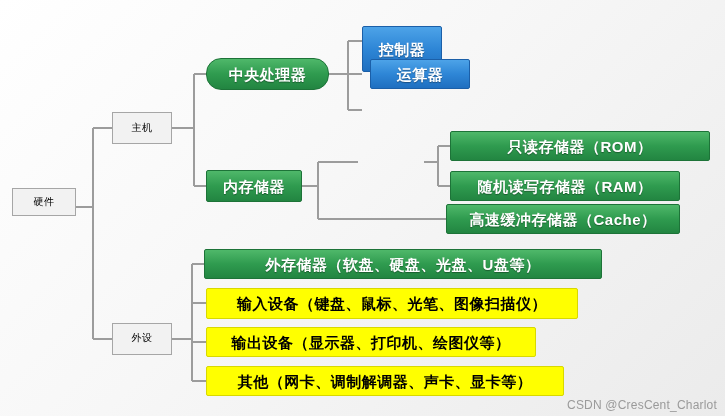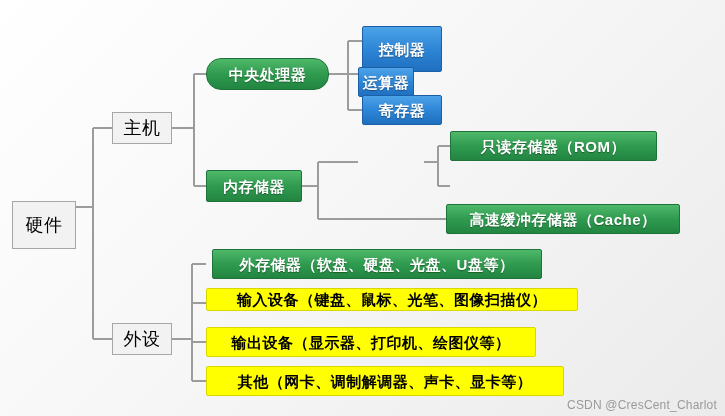--- a/index.html
+++ b/index.html
@@ -35,21 +35,21 @@
     justify-content: center;
     white-space: nowrap;
     letter-spacing: 0.5px;
     line-height: 1;
   }
   
   .n-plain {
     background: #f2f2f2;
     border: 1px solid #a6a6a6;
     color: #000000;
-    font-size: 18px;
+    font-size: 10px;
   }
   
   .n-blue {
     background: linear-gradient(180deg, #4da3e8 0%, #2e86d6 50%, #1f6fc0 100%);
     border: 1px solid #1b5fa8;
     color: #ffffff;
     font-size: 15px;
     font-weight: bold;
     text-shadow: 0 1px 1px rgba(0,0,0,0.35);
     border-radius: 2px;
@@ -118,60 +118,60 @@
 
       <path d="M172,339 L192,339"></path>
       <path d="M192,264 L192,381"></path>
       <path d="M192,264 L206,264"></path>
       <path d="M192,303 L206,303"></path>
       <path d="M192,342 L206,342"></path>
       <path d="M192,381 L206,381"></path>
     </g>
   </svg>
 
-  <div class="node n-plain" style="left:12px; top:201px; width:64px; height:48px;justify-content:center;">
+  <div class="node n-plain" style="left:12px; top:188px; width:64px; height:28px;justify-content:center;">
     <span>硬件</span>
   </div>
 
   <div class="node n-plain" style="left:112px; top:112px; width:60px; height:32px;">
     <span>主机</span>
   </div>
-  <div class="node n-plain" style="left:112px; top:323px; width:60px; height:32px;">
+  <div class="node n-plain" style="left:112px; top:323px; width:60px; height:32px;font-family:Liberation Mono, monospace;">
     <span>外设</span>
   </div>
 
   <div class="node n-green" style="left:206px; top:58px; width:123px; height:32px;border-radius:15px;">
     <span>中央处理器</span>
   </div>
   <div class="node n-green" style="left:206px; top:170px; width:96px; height:32px;">
     <span>内存储器</span>
   </div>
 
   <div class="node n-blue" style="left:362px; top:26px; width:80px; height:46px;">
     <span>控制器</span>
   </div>
-  <div class="node n-blue" style="left:358px; top:59px; width:56px; height:30px;margin-top:8px;">
+  <div class="node n-blue" style="left:370px; top:59px; width:100px; height:30px;">
     <span>运算器</span>
-  </div>
-  <div class="node n-blue" style="left:362px; top:95px; width:80px; height:30px;">
-    <span>寄存器</span>
   </div>
 
 
-  <div class="node n-green" style="left:450px; top:131px; width:207px; height:30px;text-align:center;">
+  <div class="node n-green" style="left:450px; top:131px; width:260px; height:30px;text-align:center;">
     <span>只读存储器（ROM）</span>
+  </div>
+  <div class="node n-green" style="left:450px; top:171px; width:230px; height:30px;">
+    <span>随机读写存储器（RAM）</span>
   </div>
   <div class="node n-green" style="left:446px; top:204px; width:234px; height:30px;">
     <span>高速缓冲存储器（Cache）</span>
   </div>
 
-  <div class="node n-green" style="left:212px; top:249px; width:330px; height:30px;">
+  <div class="node n-green" style="left:204px; top:249px; width:398px; height:30px;">
     <span>外存储器（软盘、硬盘、光盘、U盘等）</span>
   </div>
-  <div class="node n-yellow" style="left:206px; top:288px; width:372px; height:23px;">
+  <div class="node n-yellow" style="left:206px; top:288px; width:372px; height:31px;">
     <span>输入设备（键盘、鼠标、光笔、图像扫描仪）</span>
   </div>
   <div class="node n-yellow" style="left:206px; top:327px; width:330px; height:30px;">
     <span>输出设备（显示器、打印机、绘图仪等）</span>
   </div>
   <div class="node n-yellow" style="left:206px; top:366px; width:358px; height:30px;text-align:right;">
     <span>其他（网卡、调制解调器、声卡、显卡等）</span>
   </div>
 
   <div class="watermark">CSDN @CresCent_Charlot</div>

